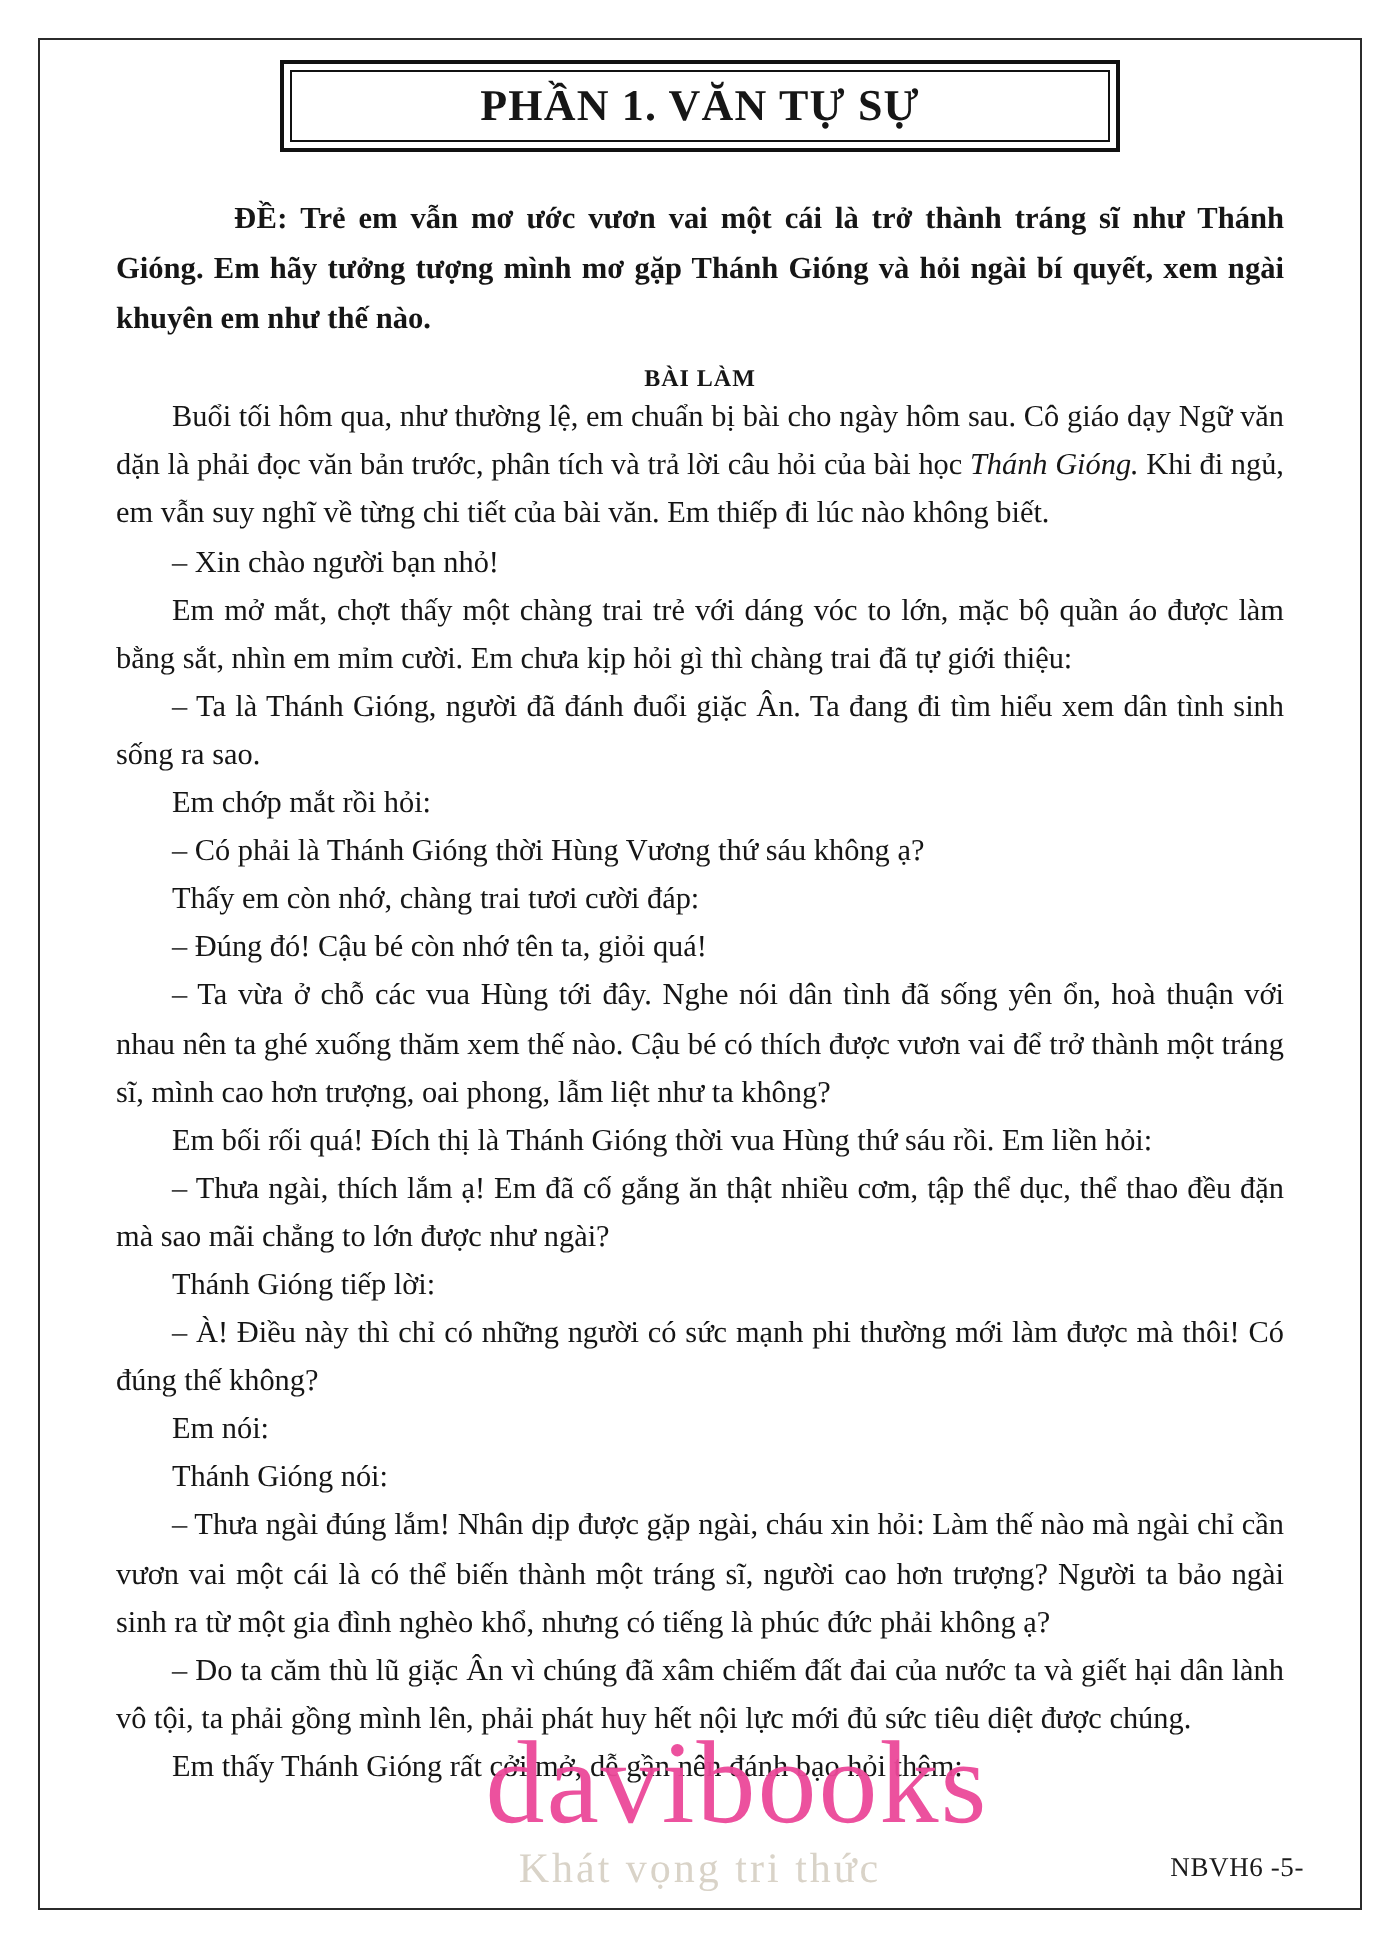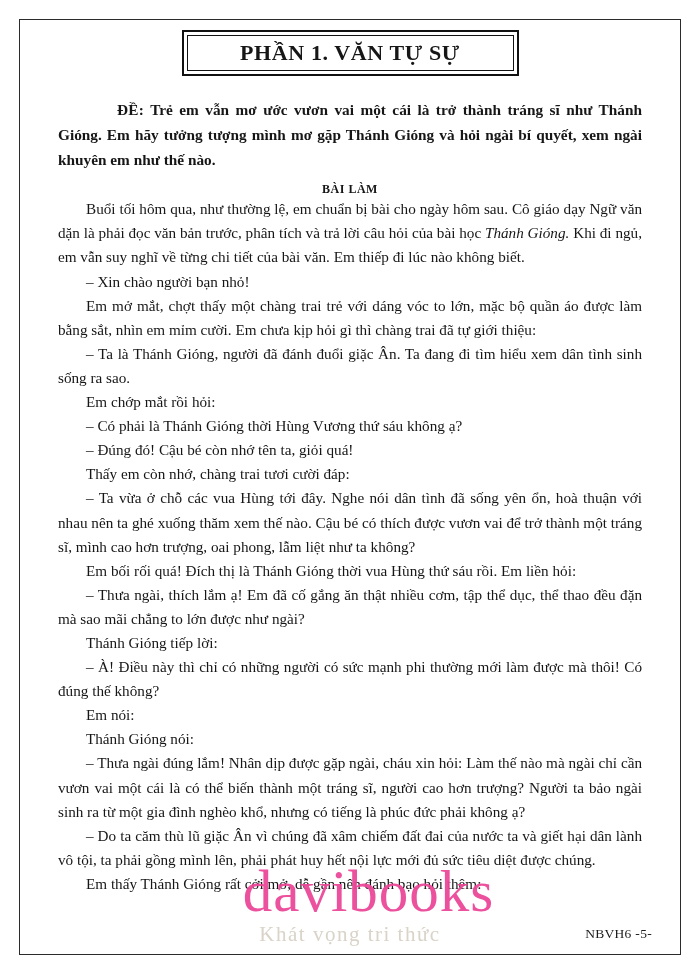--- a/index.html
+++ b/index.html
@@ -35,21 +35,21 @@
   .content {
     position: absolute;
     left: 58px;
     top: 30px;
     width: 584px;
   }
   
   .part-title-wrap {
     position: relative;
     margin: 0 auto;
-    width: 337px;
+    width: 420px;
     height: 46px;
   }
   .part-title-box {
     position: absolute;
     left: 0; top: 0;
     width: 100%;
     height: 100%;
     border: 2px solid #111;
     box-sizing: border-box;
   }
@@ -161,22 +161,22 @@
 
     <div class="bailam">BÀI LÀM</div>
 
     <div class="body-text">
       <p><span>Buổi tối hôm qua, như thường lệ, em chuẩn bị bài cho ngày hôm sau. Cô giáo dạy Ngữ văn dặn là phải đọc văn bản trước, phân tích và trả lời câu hỏi của bài học <i>Thánh Gióng.</i> Khi đi ngủ, em vẫn suy nghĩ về từng chi tiết của bài văn. Em thiếp đi lúc nào không biết.</span></p>
       <p><span>– Xin chào người bạn nhỏ!</span></p>
       <p><span>Em mở mắt, chợt thấy một chàng trai trẻ với dáng vóc to lớn, mặc bộ quần áo được làm bằng sắt, nhìn em mỉm cười. Em chưa kịp hỏi gì thì chàng trai đã tự giới thiệu:</span></p>
       <p><span>– Ta là Thánh Gióng, người đã đánh đuổi giặc Ân. Ta đang đi tìm hiểu xem dân tình sinh sống ra sao.</span></p>
       <p><span>Em chớp mắt rồi hỏi:</span></p>
       <p><span>– Có phải là Thánh Gióng thời Hùng Vương thứ sáu không ạ?</span></p>
+      <p><span>Thấy em còn nhớ, chàng trai tươi cười đáp:</span></p>
       <p><span>– Đúng đó! Cậu bé còn nhớ tên ta, giỏi quá!</span></p>
-      <p><span>Thấy em còn nhớ, chàng trai tươi cười đáp:</span></p>
       <p><span>– Ta vừa ở chỗ các vua Hùng tới đây. Nghe nói dân tình đã sống yên ổn, hoà thuận với nhau nên ta ghé xuống thăm xem thế nào. Cậu bé có thích được vươn vai để trở thành một tráng sĩ, mình cao hơn trượng, oai phong, lẫm liệt như ta không?</span></p>
       <p><span>Em bối rối quá! Đích thị là Thánh Gióng thời vua Hùng thứ sáu rồi. Em liền hỏi:</span></p>
       <p><span>– Thưa ngài, thích lắm ạ! Em đã cố gắng ăn thật nhiều cơm, tập thể dục, thể thao đều đặn mà sao mãi chẳng to lớn được như ngài?</span></p>
       <p><span>Thánh Gióng tiếp lời:</span></p>
       <p><span>– À! Điều này thì chỉ có những người có sức mạnh phi thường mới làm được mà thôi! Có đúng thế không?</span></p>
       <p><span>Em nói:</span></p>
       <p><span>Thánh Gióng nói:</span></p>
       <p><span>– Thưa ngài đúng lắm! Nhân dịp được gặp ngài, cháu xin hỏi: Làm thế nào mà ngài chỉ cần vươn vai một cái là có thể biến thành một tráng sĩ, người cao hơn trượng? Người ta bảo ngài sinh ra từ một gia đình nghèo khổ, nhưng có tiếng là phúc đức phải không ạ?</span></p>
       <p><span>– Do ta căm thù lũ giặc Ân vì chúng đã xâm chiếm đất đai của nước ta và giết hại dân lành vô tội, ta phải gồng mình lên, phải phát huy hết nội lực mới đủ sức tiêu diệt được chúng.</span></p>
       <p><span>Em thấy Thánh Gióng rất cởi mở, dễ gần nên đánh bạo hỏi thêm:</span></p>

